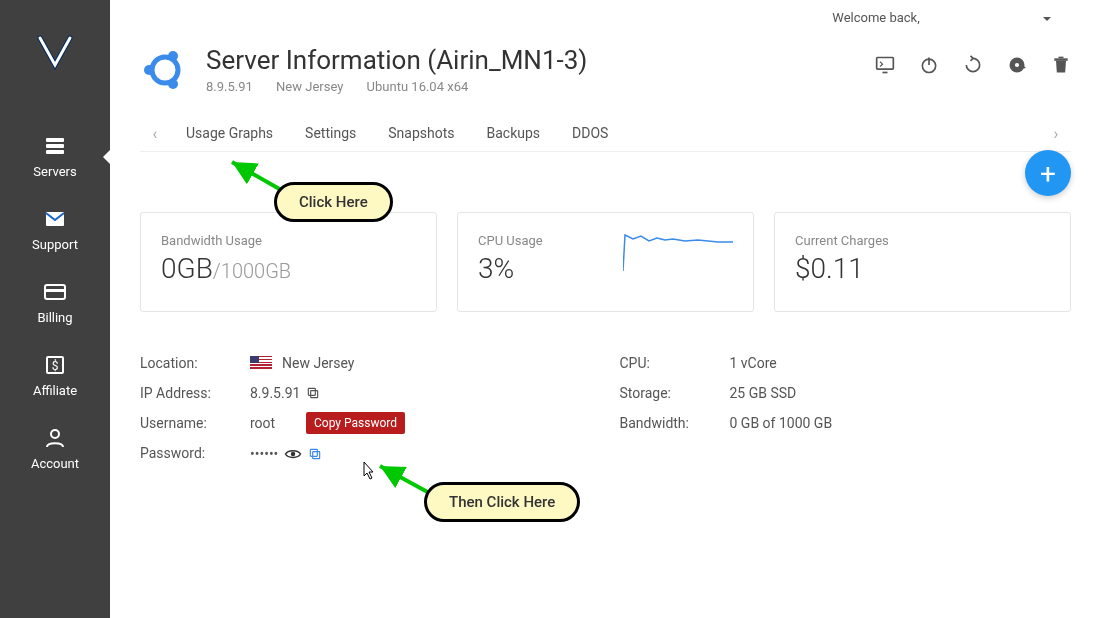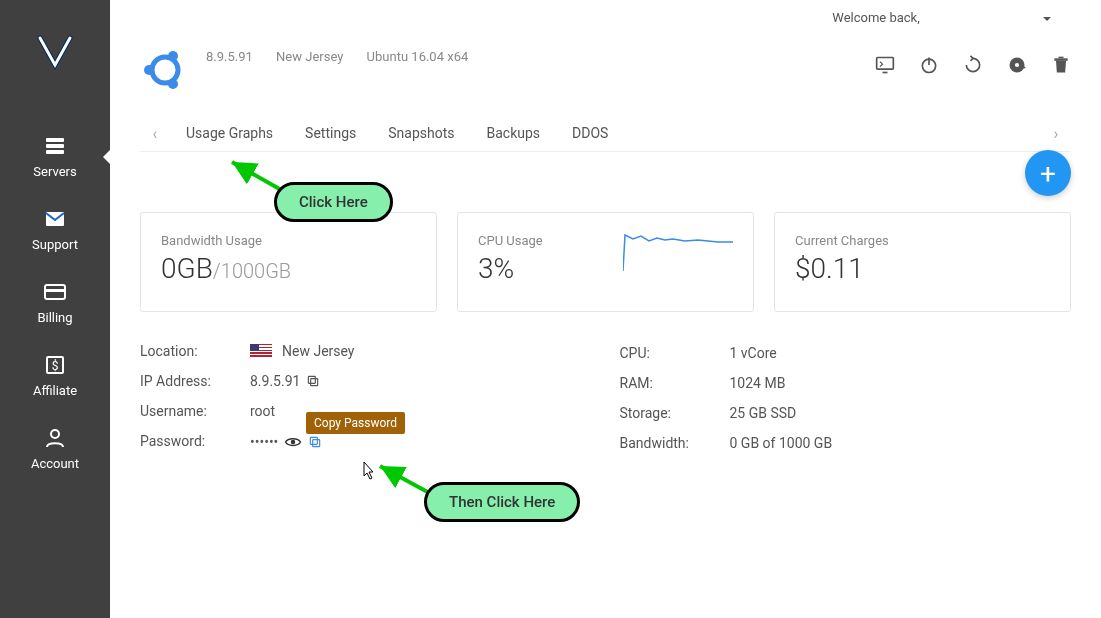--- a/index.html
+++ b/index.html
@@ -25,33 +25,33 @@
 .chev { width: 30px; text-align: center; color: #aaa; cursor: pointer; font-size: 16px; }
 .tab { padding: 10px 16px; font-size: 14px; color: #555; cursor: pointer; }
 .tab.active { color: #3b8beb; border-bottom: 2px solid #3b8beb; margin-bottom: -1px; }
 .fab { position: absolute; right: 30px; top: 150px; width: 46px; height: 46px; border-radius: 50%; background: #2196f3; color: #fff; font-size: 28px; display: flex; align-items: center; justify-content: center; cursor: pointer; box-shadow: 0 2px 6px rgba(0,0,0,.2); }
 .cards { display: flex; gap: 20px; margin-top: 60px; }
 .card { flex: 1; border: 1px solid #e5e5e5; border-radius: 3px; padding: 20px; min-height: 100px; position: relative; }
 .card-label { color: #888; font-size: 13px; margin-bottom: 4px; }
 .card-value { font-size: 28px; font-weight: 300; color: #333; }
 .card-value .sub { color: #999; font-size: 20px; }
 .spark { position: absolute; right: 20px; top: 20px; }
-.grid { display: flex; gap: 28px; margin-top: 24px; align-items: flex-end; }
+.grid { display: flex; gap: 28px; margin-top: 36px; }
 .col { flex: 1; }
 .kv { display: flex; padding: 7px 0; font-size: 14px; }
 .kv .k { width: 110px; color: #555; }
 .kv .v { color: #555; display: flex; align-items: center; gap: 6px; }
 .link { color: #3b8beb; cursor: pointer; }
 .flag { display: inline-block; width: 22px; height: 14px; background: linear-gradient(to bottom, #b22234 0%, #b22234 10%, #fff 10%, #fff 20%, #b22234 20%, #b22234 30%, #fff 30%, #fff 40%, #b22234 40%, #b22234 50%, #fff 50%, #fff 60%, #b22234 60%, #b22234 70%, #fff 70%, #fff 80%, #b22234 80%, #b22234 90%, #fff 90%, #fff 100%); position: relative; margin-right: 4px; vertical-align: middle; }
 .flag::before { content: ""; position: absolute; left: 0; top: 0; width: 9px; height: 7px; background: #3c3b6e; }
 .copy-ico { width: 14px; height: 14px; fill: #555; cursor: pointer; }
 .copy-ico.primary { fill: #3b8beb; stroke: #3b8beb; }
 .eye-ico { width: 18px; height: 18px; fill: #333; cursor: pointer; }
-.tooltip { position: absolute; background: #a16207; color: #fff; font-size: 12px; padding: 4px 8px; border-radius: 2px; white-space: nowrap; }
-.callout { position: absolute; border: 3px solid #000; border-radius: 22px; padding: 8px 22px; font-size: 15px; background: #86efac; font-weight: 500; }
+.tooltip { position: absolute; background: #b91c1c; color: #fff; font-size: 12px; padding: 4px 8px; border-radius: 2px; white-space: nowrap; }
+.callout { position: absolute; border: 3px solid #000; border-radius: 22px; padding: 8px 22px; font-size: 15px; background: #fef9c3; font-weight: 500; }
 .arrow { position: absolute; }
 .cursor { position: absolute; width: 16px; height: 22px; }
 </style>
 </head>
 <body>
 
 <div class="sidebar">
   <div class="logo">
     <svg viewBox="0 0 40 40">
         <path d="M5 8 L20 35 L35 8" stroke="#002b5c" stroke-width="5" fill="none" stroke-linecap="round"></path>
@@ -104,20 +104,21 @@
   <div class="header">
     <div class="os-logo">
       <svg viewBox="0 0 50 50">
           <circle cx="25" cy="25" r="13" fill="none" stroke="#3b8beb" stroke-width="5"></circle>
           <circle cx="9" cy="25" r="5" fill="#3b8beb"></circle>
           <circle cx="33" cy="11" r="5" fill="#3b8beb"></circle>
           <circle cx="33" cy="39" r="5" fill="#3b8beb"></circle>
         </svg>
     </div>
     <div class="header-text">
+      <div class="page-title">Server Information (Airin_MN1-3)</div>
       <div class="meta">
         <span>8.9.5.91</span>
         <span>New Jersey</span>
         <span>Ubuntu 16.04 x64</span>
       </div>
     </div>
     <div class="actions">
       <svg class="action-icon" viewBox="0 0 24 24">
           <rect x="2" y="3" width="20" height="14" rx="1" fill="none" stroke="#555" stroke-width="2"></rect>
           <path d="M6 8 L9 11 L6 14" stroke="#555" stroke-width="1.5" fill="none"></path>
@@ -209,24 +210,20 @@
             </svg>
           </div>
         </div>
     </div>
     <div class="col">
       <div class="kv">
           <div class="k">CPU:</div>
           <div class="v">1 vCore</div>
         </div>
       <div class="kv">
-          <div class="k">RAM:</div>
-          <div class="v">1024 MB</div>
-        </div>
-      <div class="kv">
           <div class="k">Storage:</div>
           <div class="v">25 GB SSD</div>
         </div>
       <div class="kv">
           <div class="k">Bandwidth:</div>
           <div class="v link">0 GB of 1000 GB</div>
         </div>
     </div>
   </div>
 </div>

